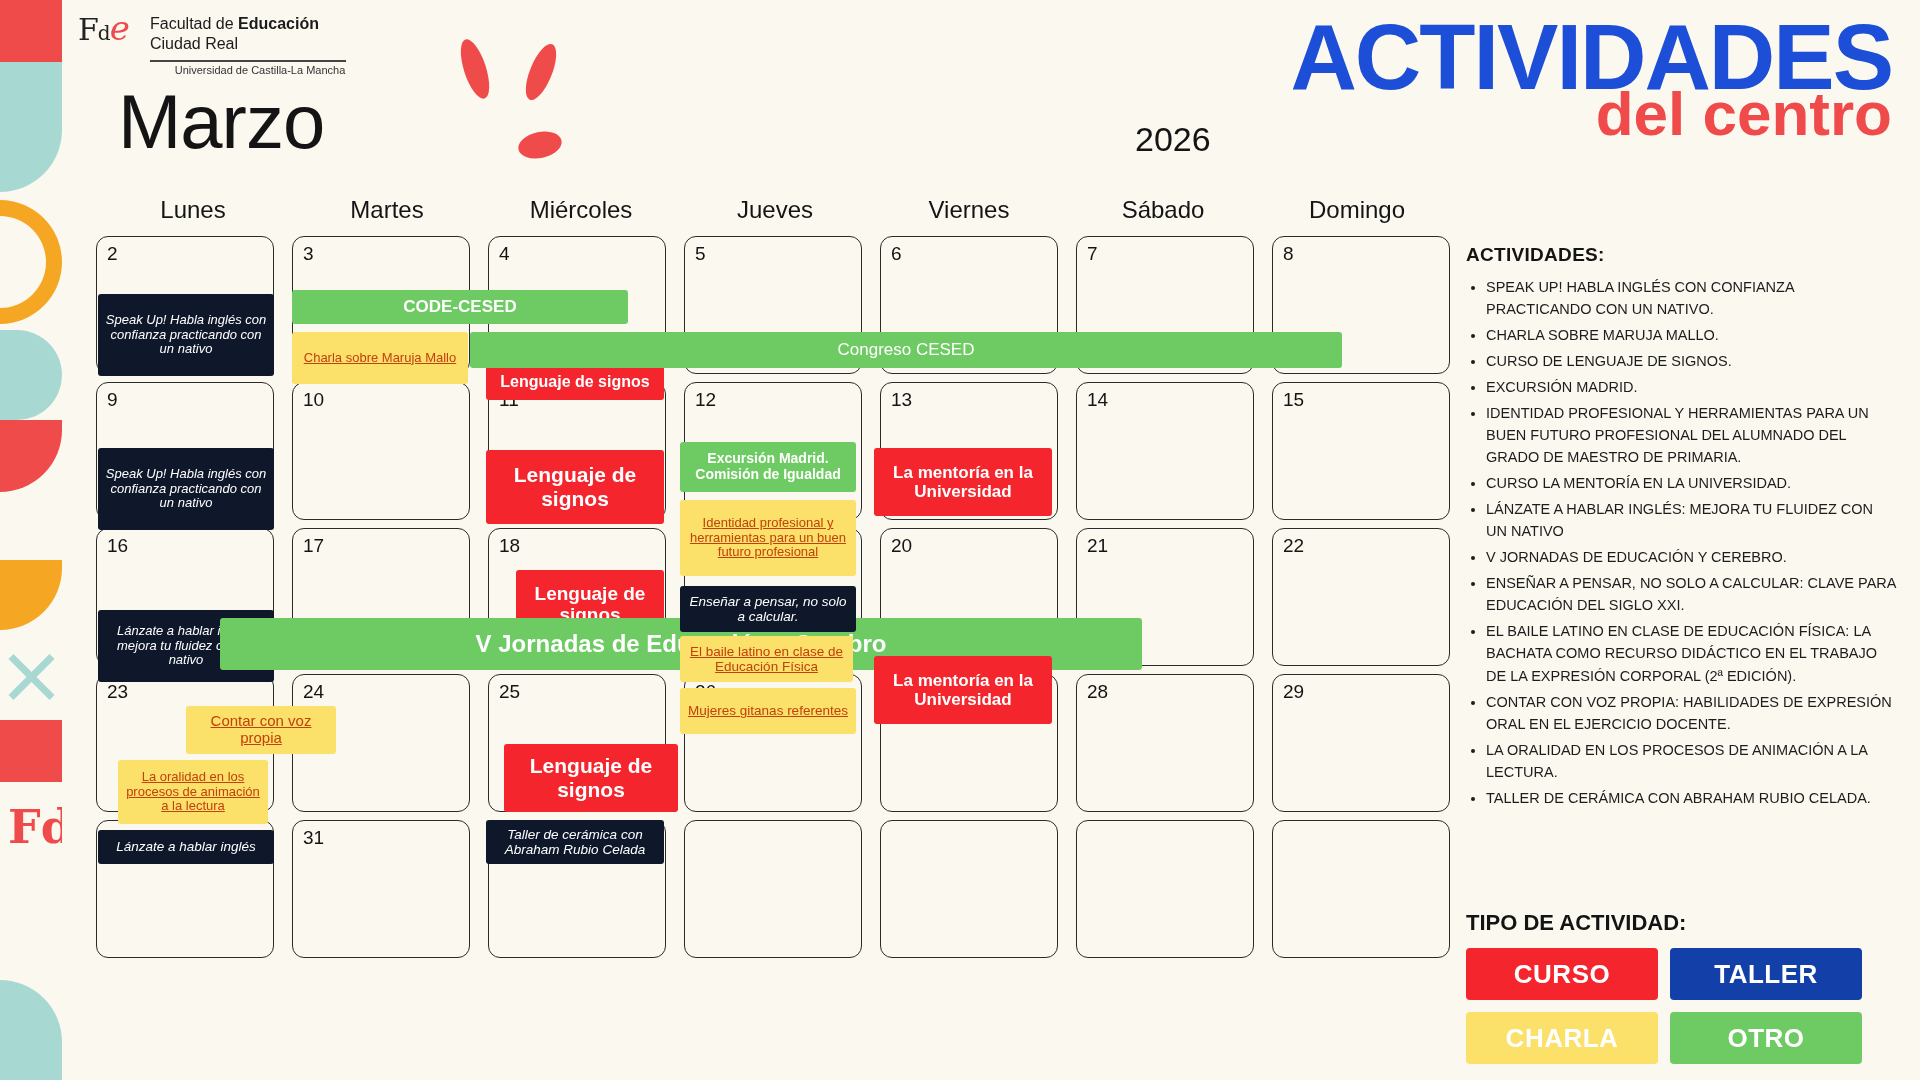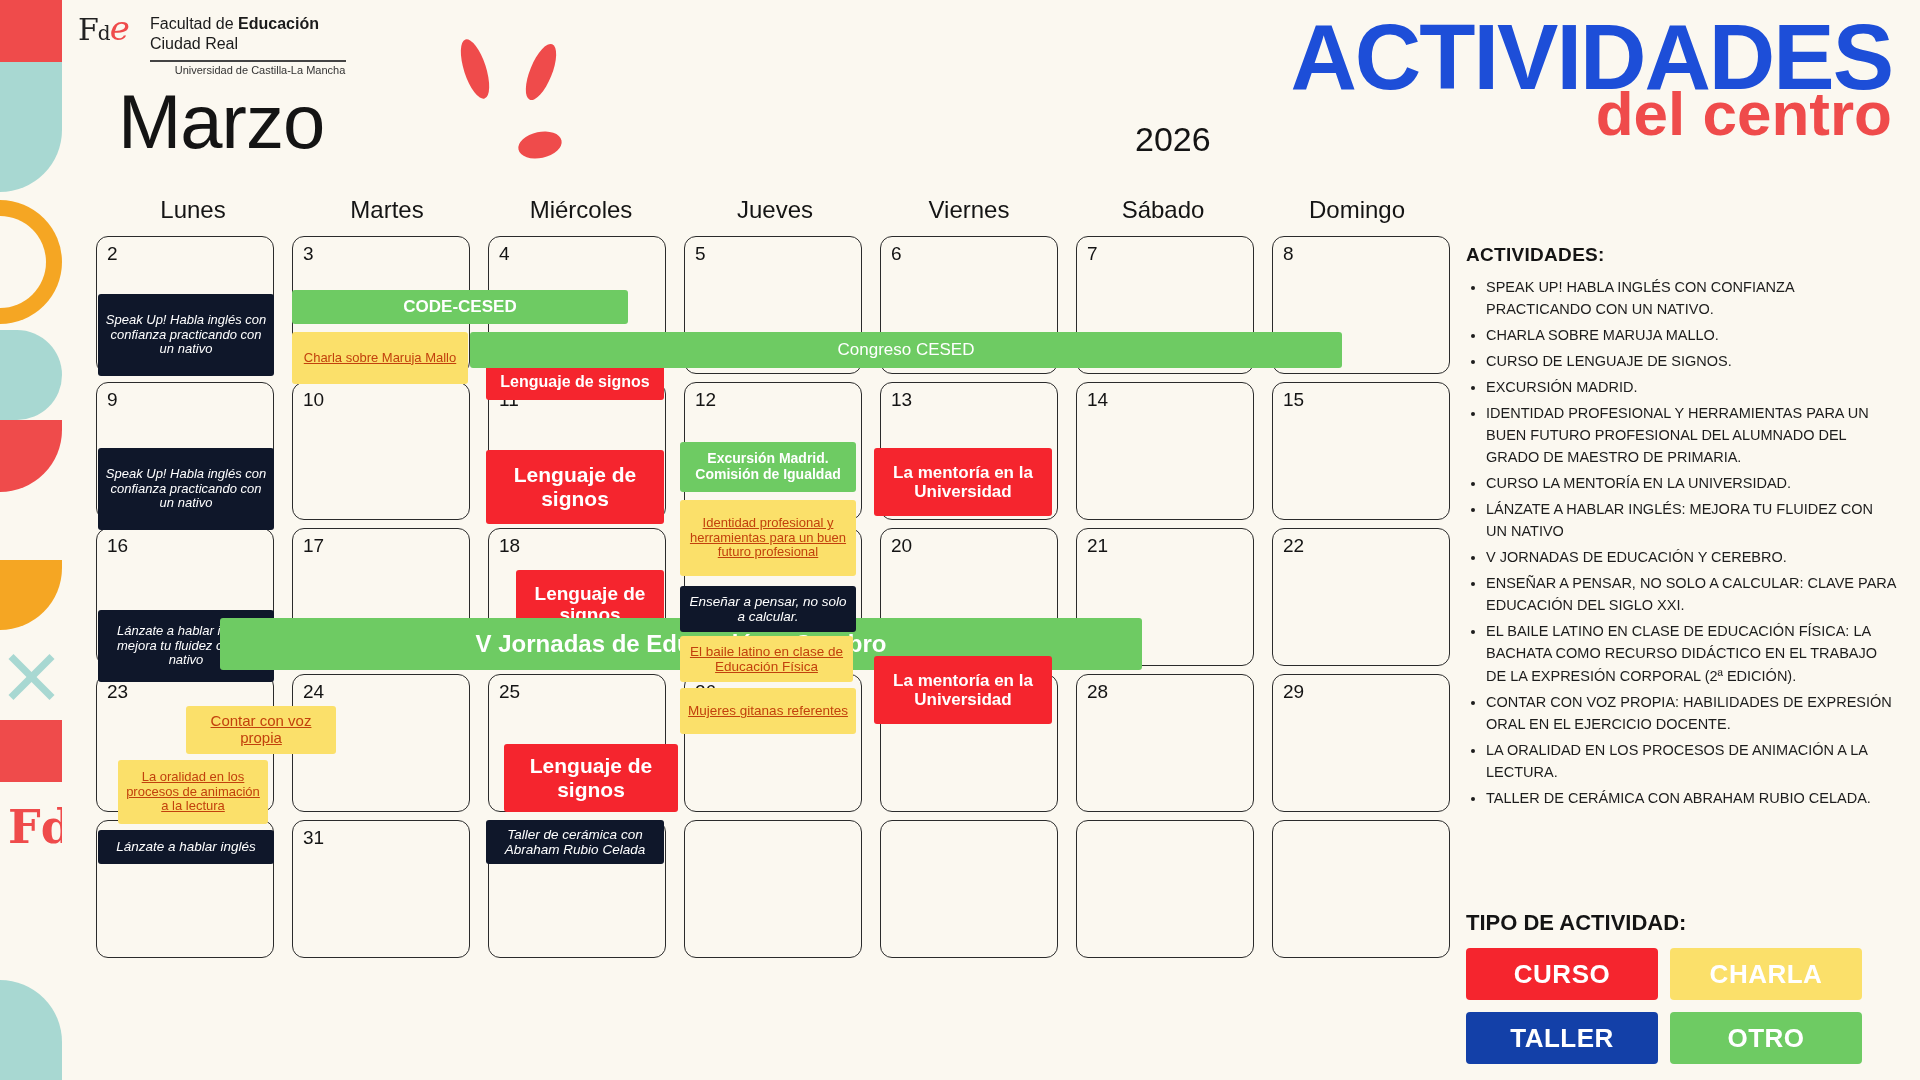--- a/index.html
+++ b/index.html
@@ -321,17 +321,17 @@
     <li>CONTAR CON VOZ PROPIA: HABILIDADES DE EXPRESIÓN ORAL EN EL EJERCICIO DOCENTE.</li>
     <li>LA ORALIDAD EN LOS PROCESOS DE ANIMACIÓN A LA LECTURA.</li>
     <li>TALLER DE CERÁMICA CON ABRAHAM RUBIO CELADA.</li>
   </ul>
 </div>
 
 <div class="tipo">
   <h3>TIPO DE ACTIVIDAD:</h3>
   <div class="legend">
     <div class="lg curso">CURSO</div>
+    <div class="lg taller">TALLER</div>
     <div class="lg charla">CHARLA</div>
-    <div class="lg taller">TALLER</div>
     <div class="lg otro">OTRO</div>
   </div>
 </div>
 
 </body></html>

